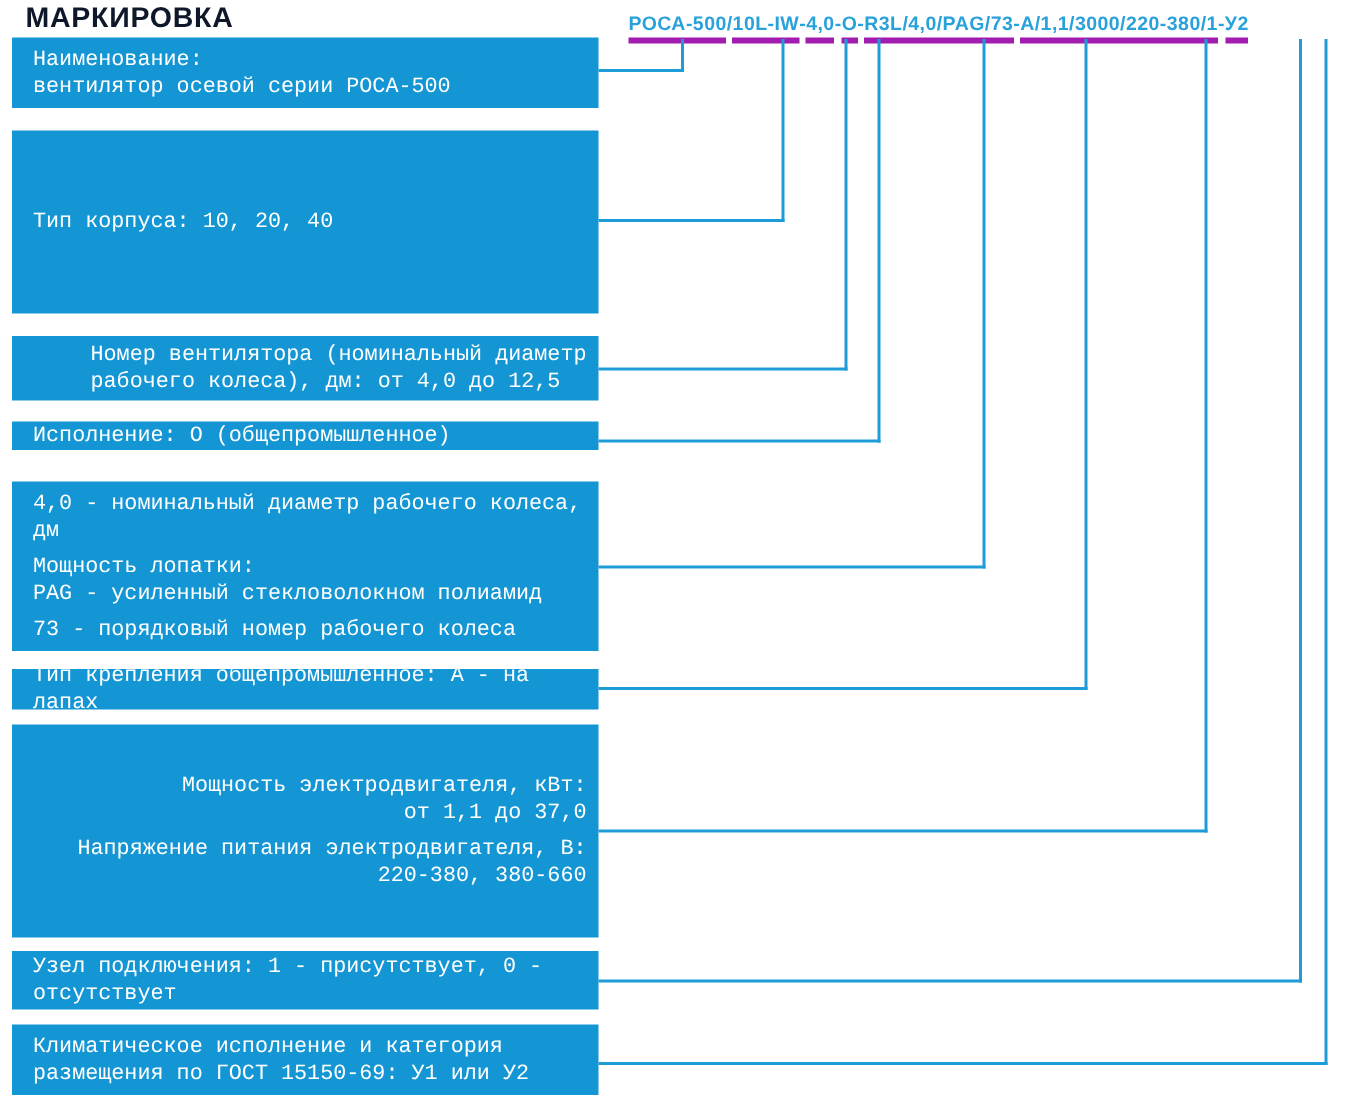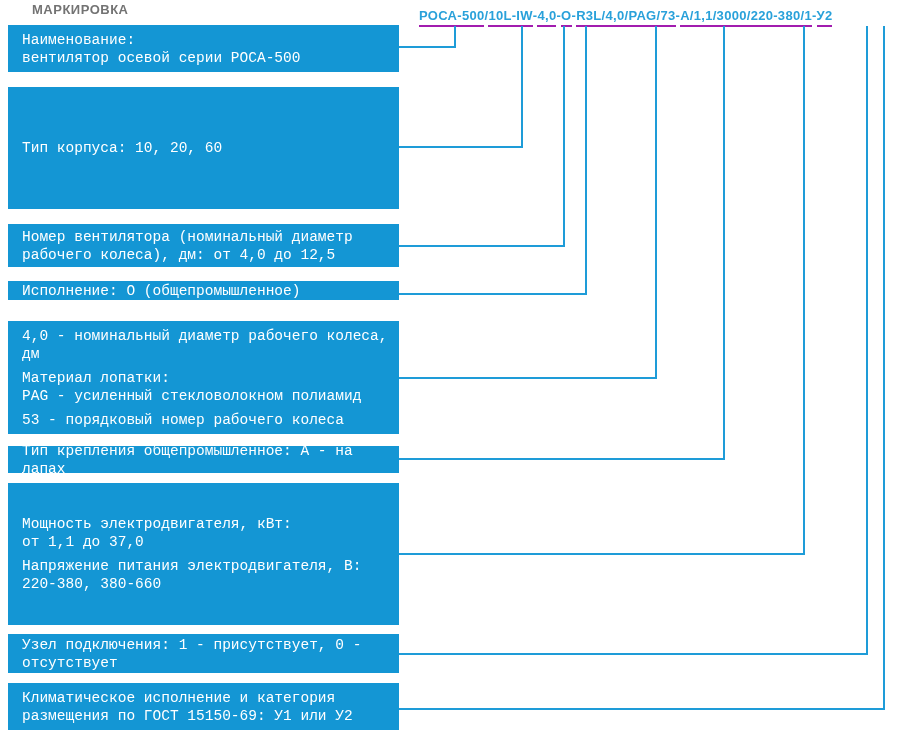--- a/index.html
+++ b/index.html
@@ -2,82 +2,82 @@
 <html lang="ru"><head>
 <meta charset="utf-8">
 <style>
   html,body{margin:0;padding:0;}
   body{
     width:900px;height:738px;position:relative;overflow:hidden;
     background:#ffffff;
     font-family:"Liberation Sans","DejaVu Sans",sans-serif;
   }
   .title{
-    position:absolute;left:32px;top:2px;
-    font-size:13px;font-weight:bold;letter-spacing:.5px;
-    color:#737373;
+    position:absolute;left:17px;top:2px;
+    font-size:19px;font-weight:bold;letter-spacing:.5px;
+    color:#0f172a;
   }
   
   .code{
     position:absolute;left:419px;top:8px;white-space:nowrap;
     font-size:13px;font-weight:bold;letter-spacing:.3px;
     color:#29A1DA;line-height:16px;
   }
   .code .seg{display:inline-block;padding-bottom:1px;}
-  .code .seg.u{border-bottom:2px solid #a21caf;}
+  .code .seg.u{border-bottom:4px solid #a21caf;}
   
   .box{
     position:absolute;left:8px;width:391px;
     background:#1496D4;color:#ffffff;
     display:flex;flex-direction:column;justify-content:center;
     gap:6px;box-sizing:border-box;
     padding:2px 8px 2px 14px;
     font-size:14.5px;line-height:18px;
   }
   .box p{margin:0;white-space:pre-line;font-family:Liberation Mono, monospace;}
   .b1{top:25px;height:47px;}
   .b2{top:87px;height:122px;}
-  .b3{top:224px;height:43px;}
+  .b3{top:224px;height:43px;align-items:flex-end;}
   .b4{top:281px;height:19px;}
   .b5{top:321px;height:113px;}
   .b6{top:446px;height:27px;}
-  .b7{top:483px;height:142px;}
+  .b7{top:483px;height:142px;text-align:right;}
   .b8{top:634px;height:39px;}
   .b9{top:683px;height:47px;}
   
   .cv,.ch{position:absolute;background:#1E9CD8;}
   .cv{width:2px;top:26px;}
   .ch{height:2px;left:399px;}
 </style>
 </head>
 <body>
 
 <div class="title">МАРКИРОВКА</div>
 
 <div class="code"><span class="seg u">РОСА-500</span><span class="seg">/</span><span class="seg u">10L-IW</span><span class="seg">-</span><span class="seg u">4,0</span><span class="seg">-</span><span class="seg u">О</span><span class="seg">-</span><span class="seg u">R3L/4,0/PAG/73</span><span class="seg">-</span><span class="seg u">А/1,1/3000/220-380/1</span><span class="seg">-</span><span class="seg u">У2</span></div>
 
 <div class="box b1">
   <p>Наименование:
 вентилятор осевой серии РОСА-500</p>
 </div>
 <div class="box b2">
-  <p>Тип корпуса: 10, 20, 60</p>
+  <p>Тип корпуса: 10, 20, 40</p>
 </div>
 <div class="box b3">
   <p>Номер вентилятора (номинальный диаметр
 рабочего колеса), дм: от 4,0 до 12,5</p>
 </div>
 <div class="box b4">
   <p>Исполнение: О (общепромышленное)</p>
 </div>
 <div class="box b5">
   <p>4,0 - номинальный диаметр рабочего колеса, дм</p>
-  <p>Материал лопатки:
+  <p>Мощность лопатки:
 PAG - усиленный стекловолокном полиамид</p>
-  <p>53 - порядковый номер рабочего колеса</p>
+  <p>73 - порядковый номер рабочего колеса</p>
 </div>
 <div class="box b6">
   <p>Тип крепления общепромышленное: А - на лапах</p>
 </div>
 <div class="box b7">
   <p>Мощность электродвигателя, кВт:
 от 1,1 до 37,0</p>
   <p>Напряжение питания электродвигателя, В:
 220-380, 380-660</p>
 </div>

